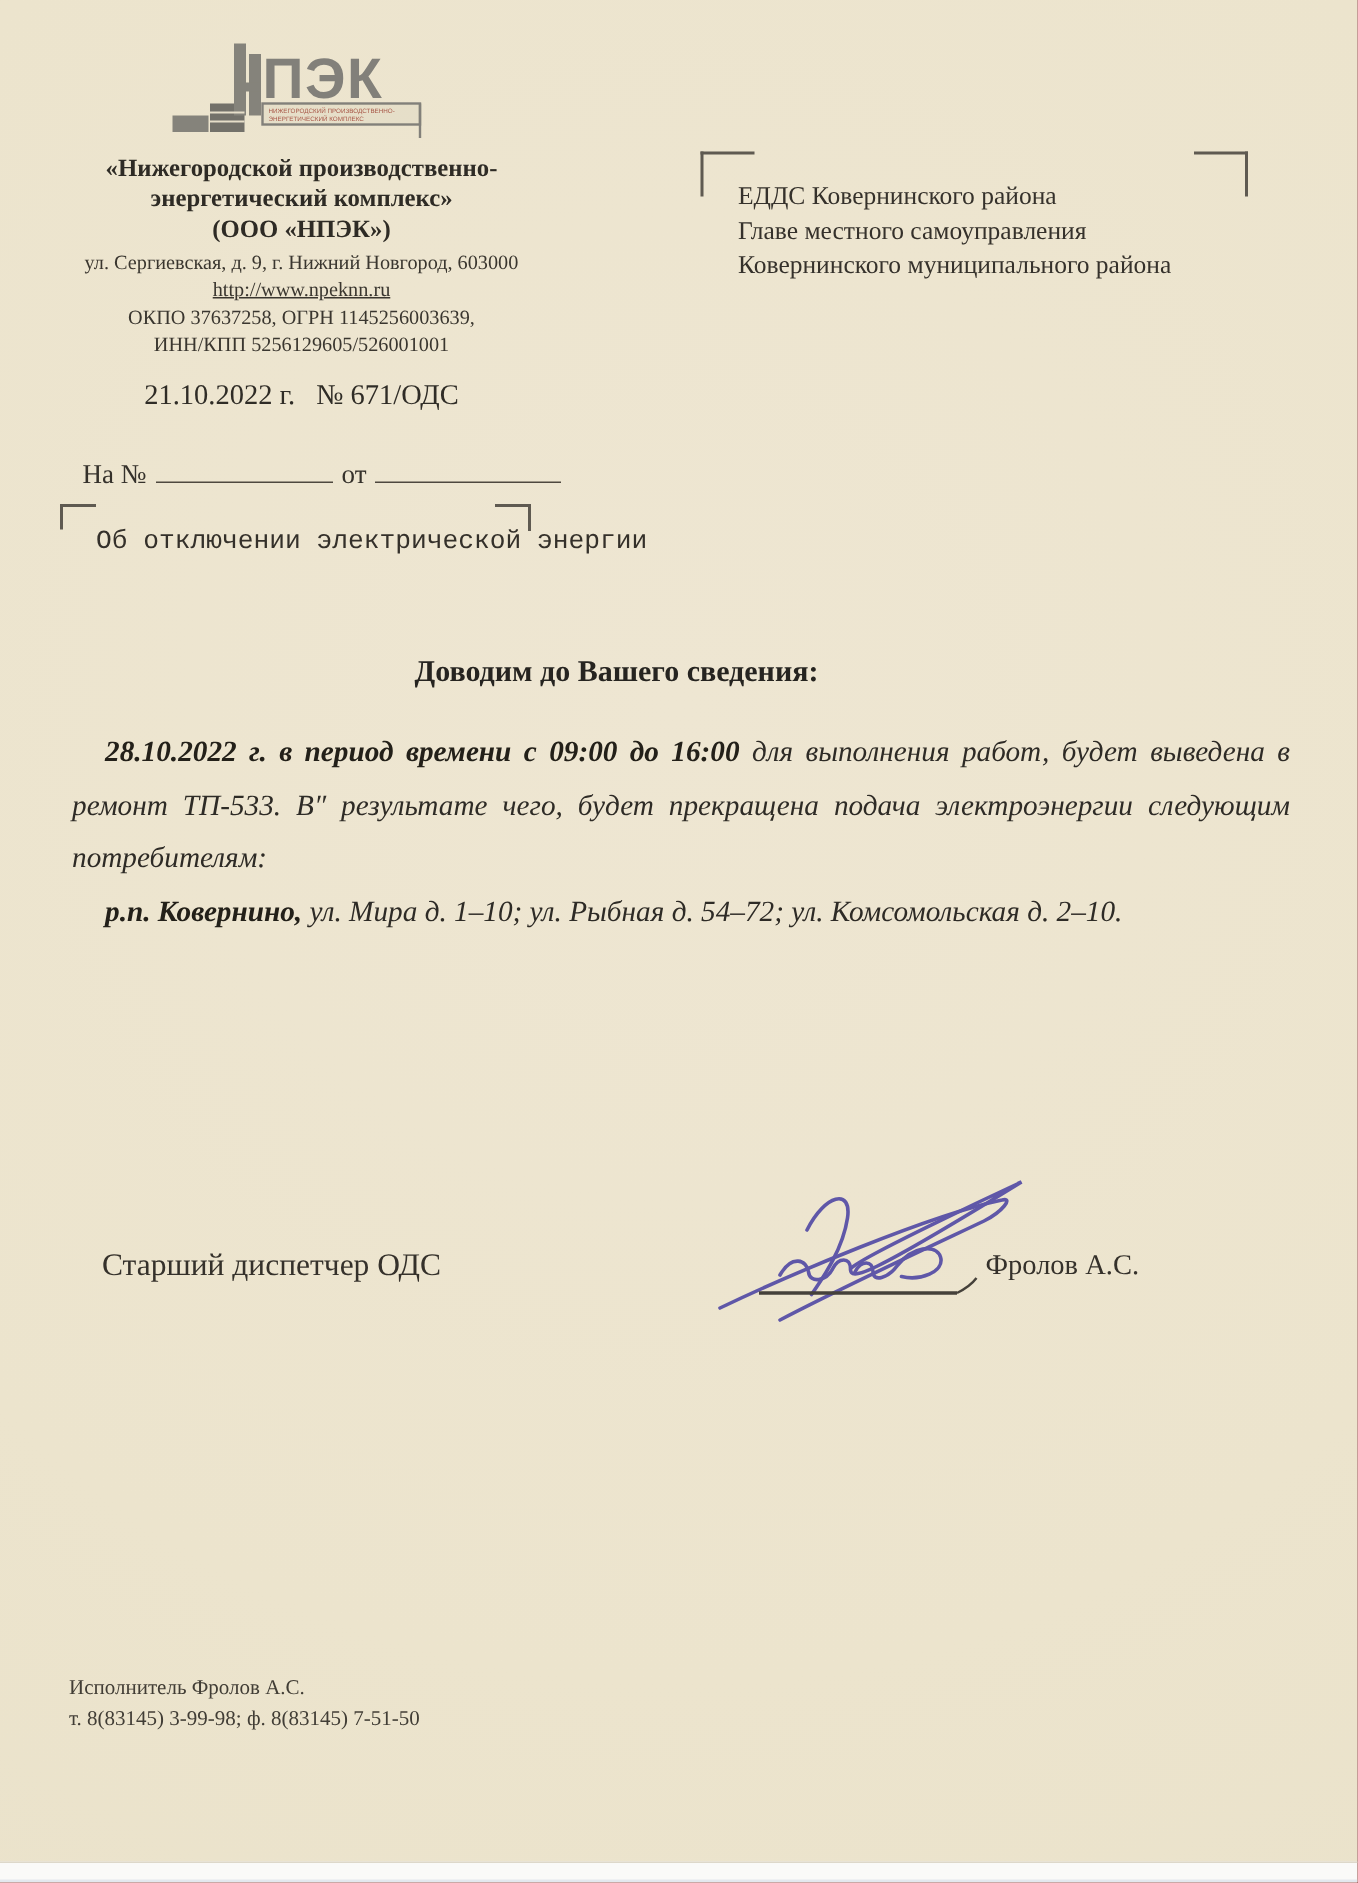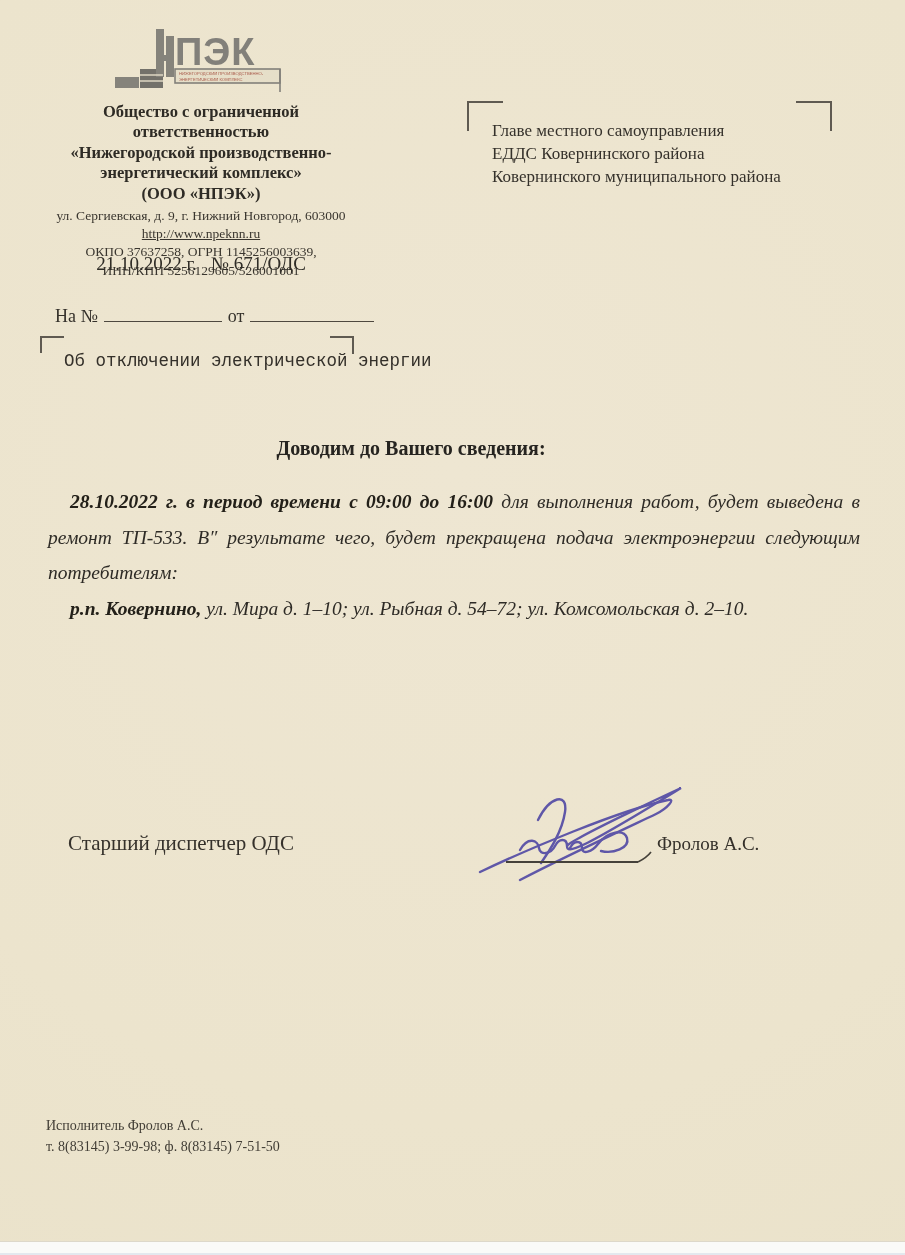--- a/index.html
+++ b/index.html
@@ -67,39 +67,38 @@
           <line x1="28" y1="51" x2="51" y2="51" stroke="#e6dec9" stroke-width="1.4"></line>
           <line x1="28" y1="57" x2="51" y2="57" stroke="#e6dec9" stroke-width="1.4"></line>
           <text x="63" y="41" font-family="Liberation Sans, sans-serif" font-size="38" font-weight="bold" fill="#82807a" letter-spacing="1">ПЭК</text>
           <rect x="63" y="45" width="105" height="14" fill="rgba(120,115,105,0.05)" stroke="#82807a" stroke-width="1.6"></rect>
           <line x1="168" y1="45" x2="168" y2="68" stroke="#82807a" stroke-width="1.6"></line>
           <text x="67" y="51" font-family="Liberation Sans, sans-serif" font-size="4.2" fill="#a85848">НИЖЕГОРОДСКИЙ ПРОИЗВОДСТВЕННО-</text>
           <text x="67" y="56.5" font-family="Liberation Sans, sans-serif" font-size="4.2" fill="#a85848">ЭНЕРГЕТИЧЕСКИЙ КОМПЛЕКС</text>
         </svg>
       </div>
       <div class="company">
-        <div>Общество с ограниченной ответственностью</div>
         <div>«Нижегородской производственно-</div>
         <div>энергетический комплекс»</div>
         <div>(ООО «НПЭК»)</div>
       </div>
       <div class="addr">
         <div>ул. Сергиевская, д. 9, г. Нижний  Новгород, 603000</div>
         <div class="ulink">http://www.npeknn.ru</div>
         <div>ОКПО 37637258, ОГРН 1145256003639,</div>
         <div>ИНН/КПП 5256129605/526001001</div>
       </div>
     </div>
 
     <div class="corner corner-tl" style="left:467px;top:101px;width:34px;height:28px;"></div>
     <div class="corner corner-tr" style="left:796px;top:101px;width:34px;height:28px;"></div>
 
     <div class="recipient">
+      <div>ЕДДС Ковернинского района</div>
       <div>Главе местного самоуправления</div>
-      <div>ЕДДС Ковернинского района</div>
       <div>Ковернинского муниципального района</div>
     </div>
 
     <div class="dateline">
       <span>21.10.2022 г.</span><span class="num">№ 671/ОДС</span>
     </div>
 
     <div class="refline">
       <span>На №</span><span class="blank blank1"></span><span>от</span><span class="blank blank2"></span>
     </div>

